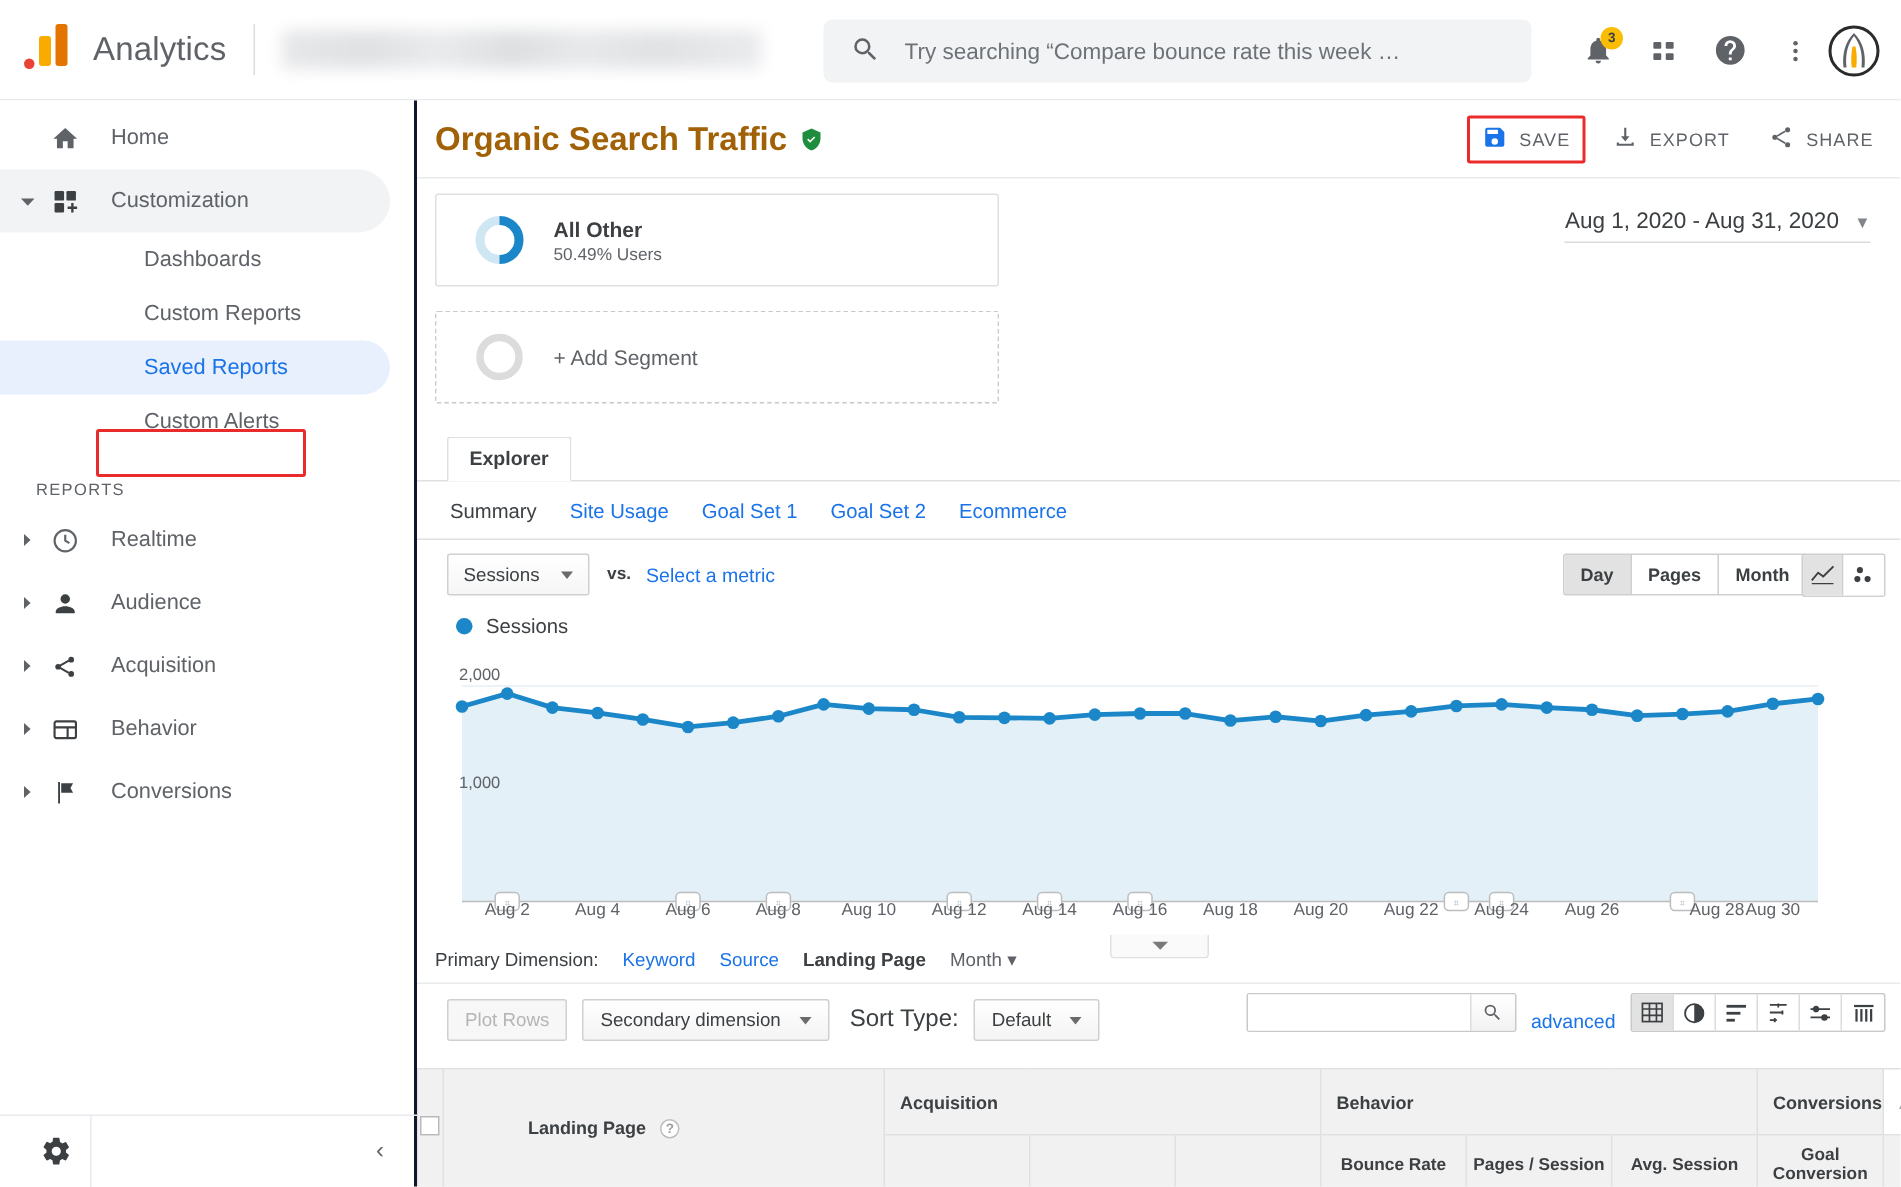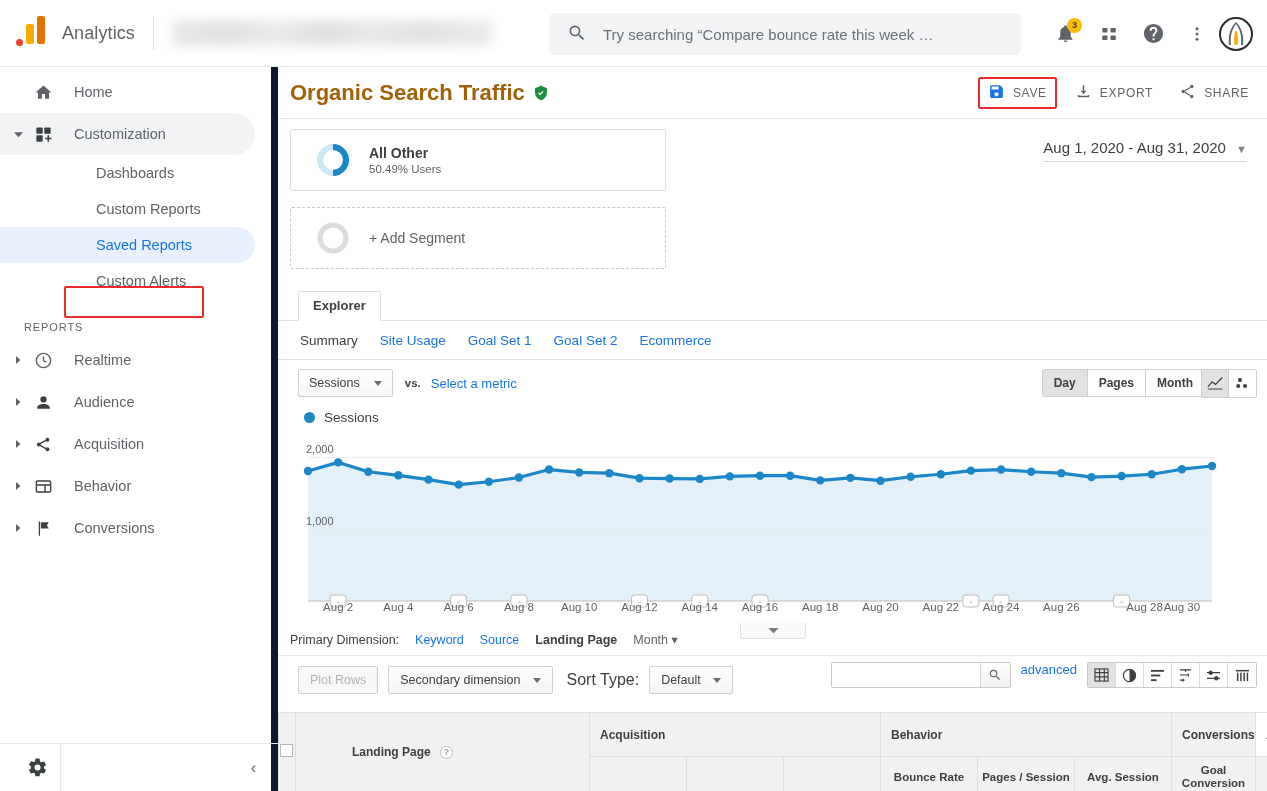--- a/index.html
+++ b/index.html
@@ -16,21 +16,21 @@
     position:absolute; top:0; left:0; width:1267px; height:67px;
     background:#fff; border-bottom:1px solid #e8eaed;
     display:flex; align-items:center;
   }
   .ga-logo { margin-left:16px; width:36px; height:34px; position:relative; }
   .ga-bar { position:absolute; bottom:6px; border-radius:2px; }
   .ga-b1 { left:0;  width:7px;  height:7px;  background:#ea4335; border-radius:50%; bottom:4px; }
   .ga-b2 { left:10px; width:8px; height:20px; background:#f9ab00; }
   .ga-b3 { left:21px; width:8px; height:28px; background:#e37400; }
   .app-title {
-    font-size:18px; color:#5f6368; margin-left:10px; letter-spacing:.1px;
+    font-size:22px; color:#5f6368; margin-left:10px; letter-spacing:.1px;
     font-family:"Liberation Sans", sans-serif;
   }
   .topdiv { width:1px; height:34px; background:#dadce0; margin:0 18px; }
   .prop-blur {
     width:320px; height:26px; border-radius:3px;
     background:linear-gradient(100deg,#e6e7e9 0%,#dfe0e2 18%,#e9eaec 33%,#dcdee0 48%,#e7e8ea 62%,#e0e1e3 78%,#eaebed 100%);
     filter:blur(5px); opacity:.95;
   }
   .searchwrap {
     position:absolute; left:549px; top:13px; width:472px; height:42px;
@@ -57,21 +57,21 @@
   .avatar {
     width:34px; height:34px; border-radius:50%;
     background:#fff; border:2px solid #2b2b2b;
     display:flex; align-items:center; justify-content:center; overflow:hidden;
     margin-right:6px;
   }
 
   
   .sidebar {
     position:absolute; top:67px; left:0; width:278px; height:724px;
-    background:#fff; border-right:7px solid #0f172a;
+    background:#fff; border-right:2px solid #0f172a;
   }
   .nav-item {
     height:42px; display:flex; align-items:center; position:relative;
     font-size:14.5px; color:#5f6368; cursor:pointer;
     border-radius:0 21px 21px 0; margin-right:16px;
   }
   .nav-item.group-open { background:#f1f3f4; }
   .caret {
     width:20px; margin-left:8px; display:flex; align-items:center; justify-content:center;
     font-size:0;
@@ -185,21 +185,21 @@
   .pdim .other { color:#5f6368; cursor:pointer; }
 
   
   .tbar { display:flex; align-items:center; gap:10px; padding:4px 0 10px 20px; position:relative; border-top:1px solid #e8eaed; padding-top:10px; }
   .btn-flat {
     border:1px solid #d0d0d0; border-radius:2px; background:linear-gradient(#fff,#f4f4f4);
     padding:6px 11px; font-size:12.5px; color:#3c4043; display:flex; align-items:center; gap:12px; cursor:pointer;
   }
   .btn-flat.disabled { color:#b5b5b5; background:#f7f7f7; cursor:default; }
   .sorttype { font-size:16px; color:#3c4043; margin-left:4px; }
-  .tbar-right { position:absolute; right:10px; top:6px; display:flex; align-items:flex-start; gap:10px; }
+  .tbar-right { position:absolute; right:10px; top:6px; display:flex; align-items:flex-end; gap:10px; }
   .searchcell { display:flex; border:1px solid #c9c9c9; border-radius:2px; height:26px; background:#fff; }
   .searchcell input { border:0; outline:none; width:148px; padding:0 6px; font-size:12px; font-family:"Liberation Sans", sans-serif; }
   .searchcell .sbtn { width:30px; border-left:1px solid #dcdcdc; display:flex; align-items:center; justify-content:center; background:linear-gradient(#fff,#f2f2f2); cursor:pointer; }
   .viewicons { display:flex; border:1px solid #c9c9c9; border-radius:2px; overflow:hidden; height:26px; }
   .viewicons div { width:28px; display:flex; align-items:center; justify-content:center; background:#fff; border-right:1px solid #dcdcdc; cursor:pointer; }
   .viewicons div:last-child { border-right:0; }
   .viewicons div.on { background:#e2e2e2; }
 
   
   .tablewrap { position:absolute; left:0; right:0; top:645px; height:79px; }

